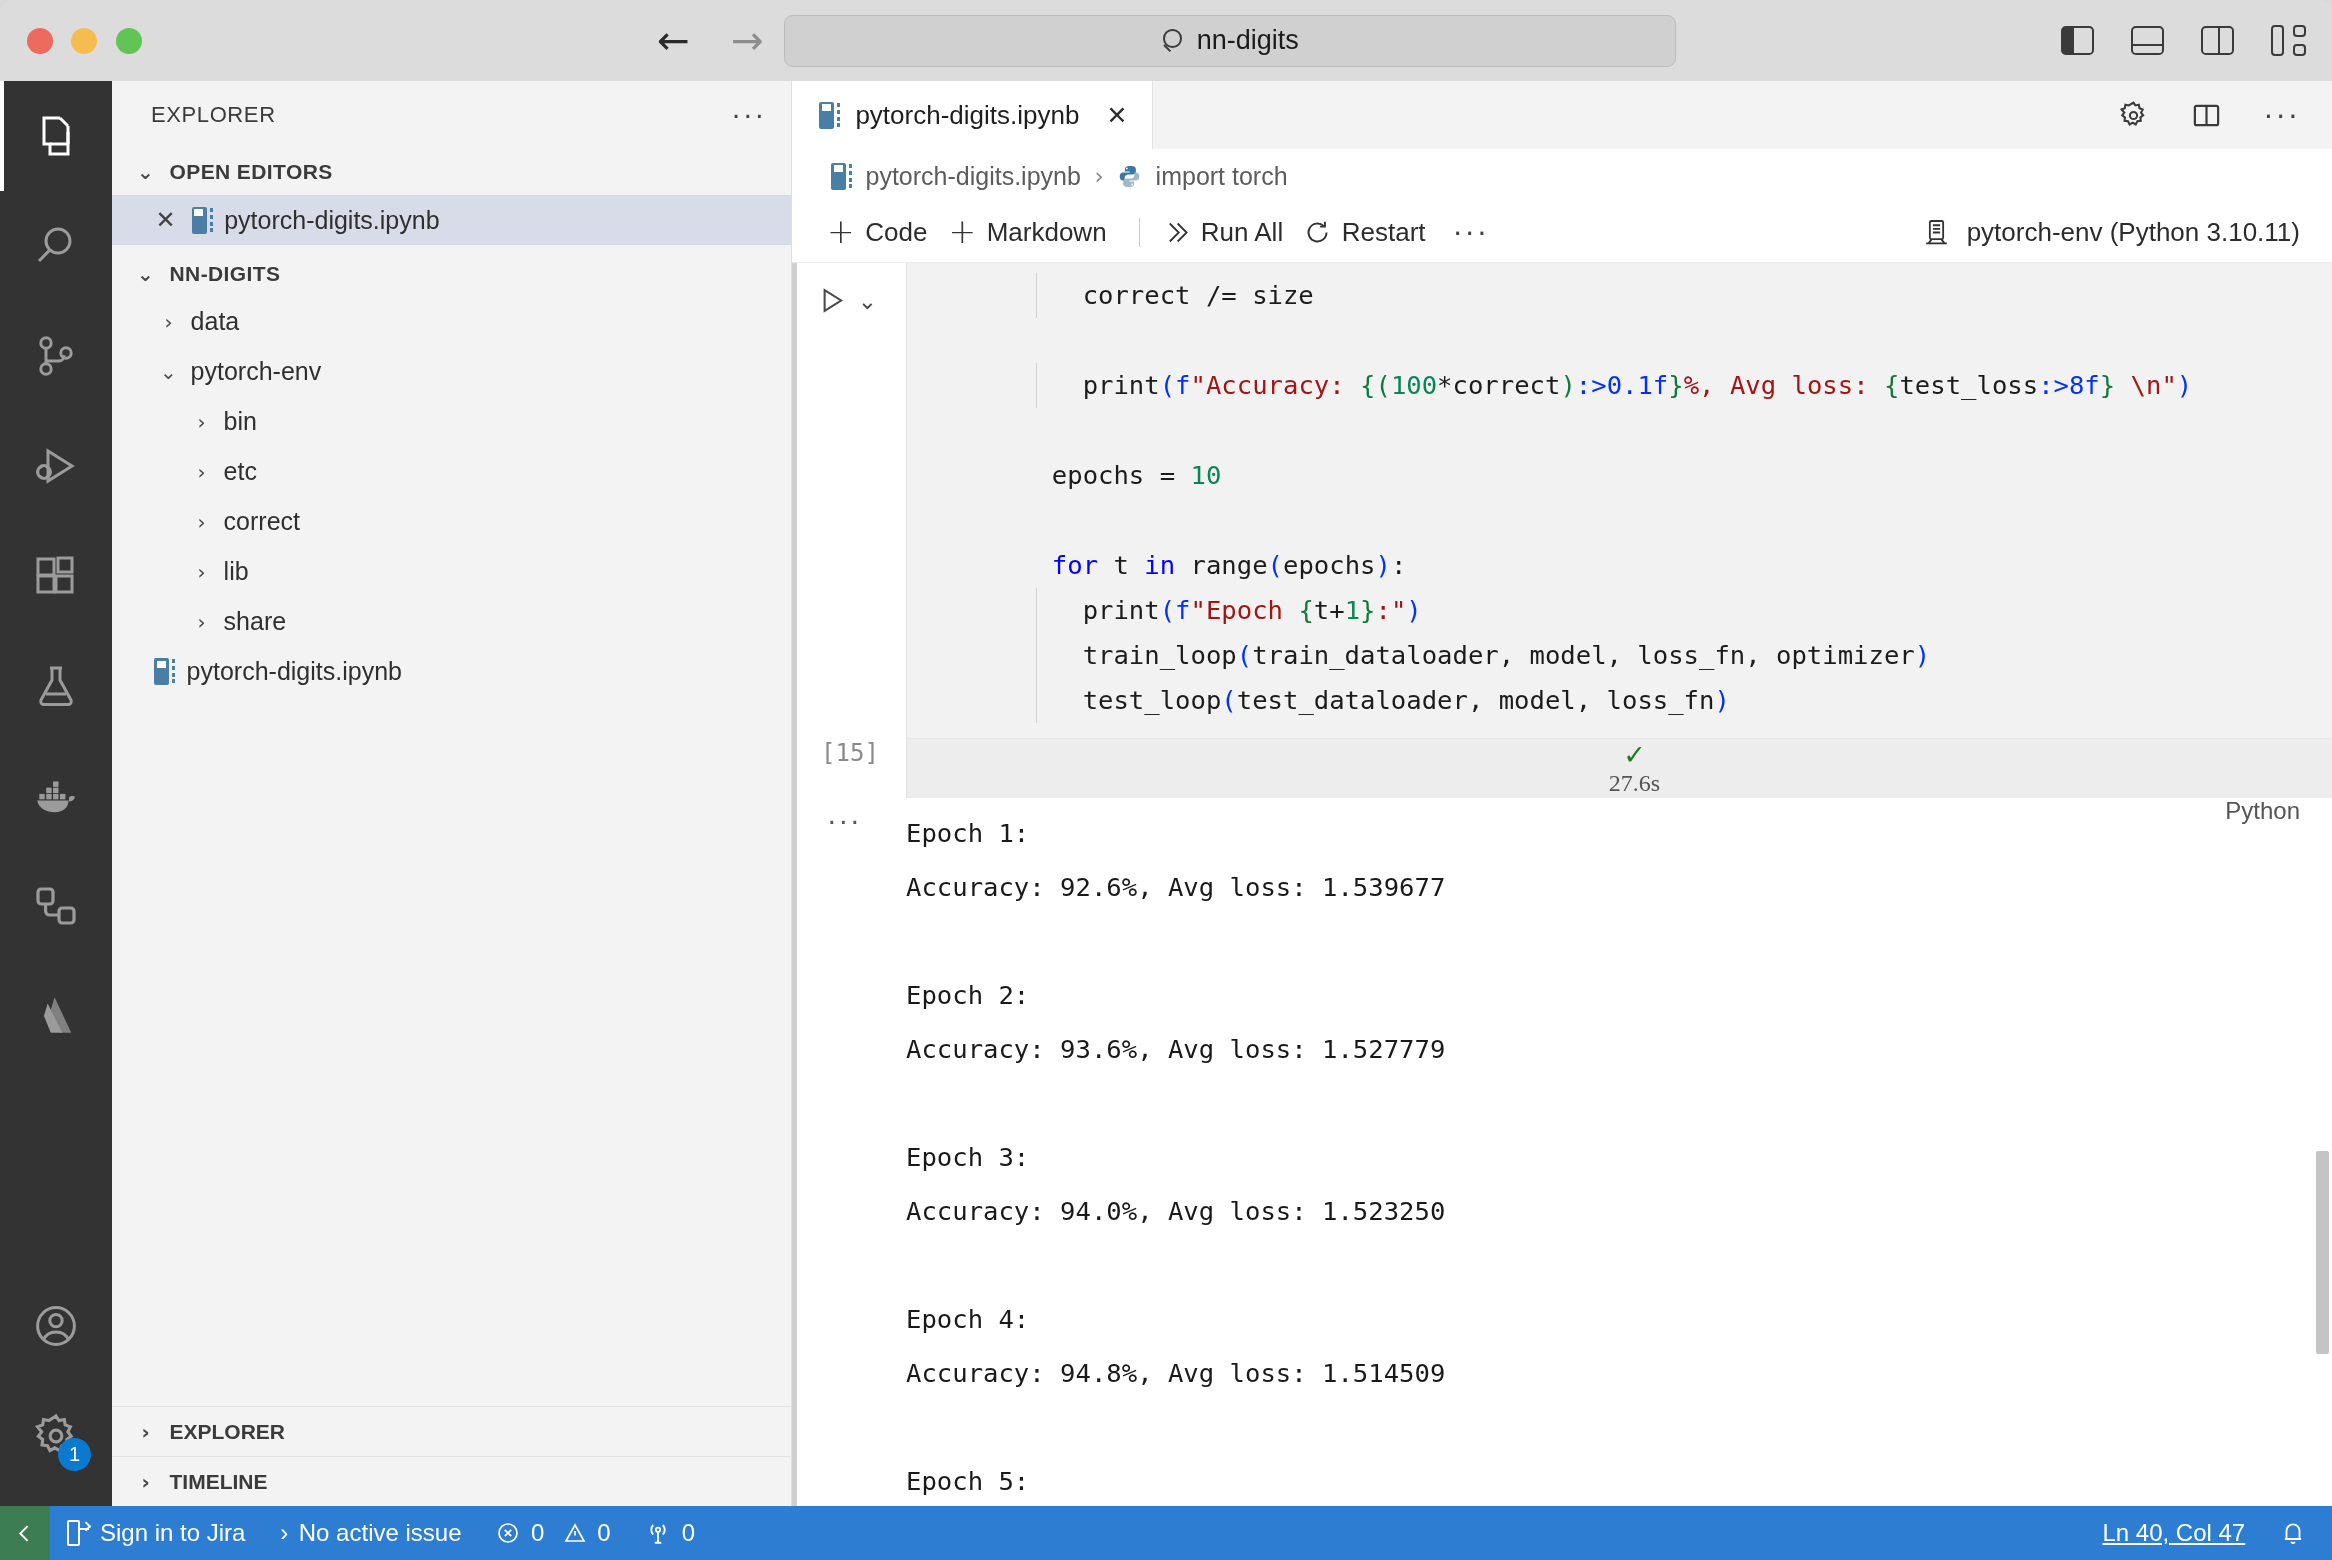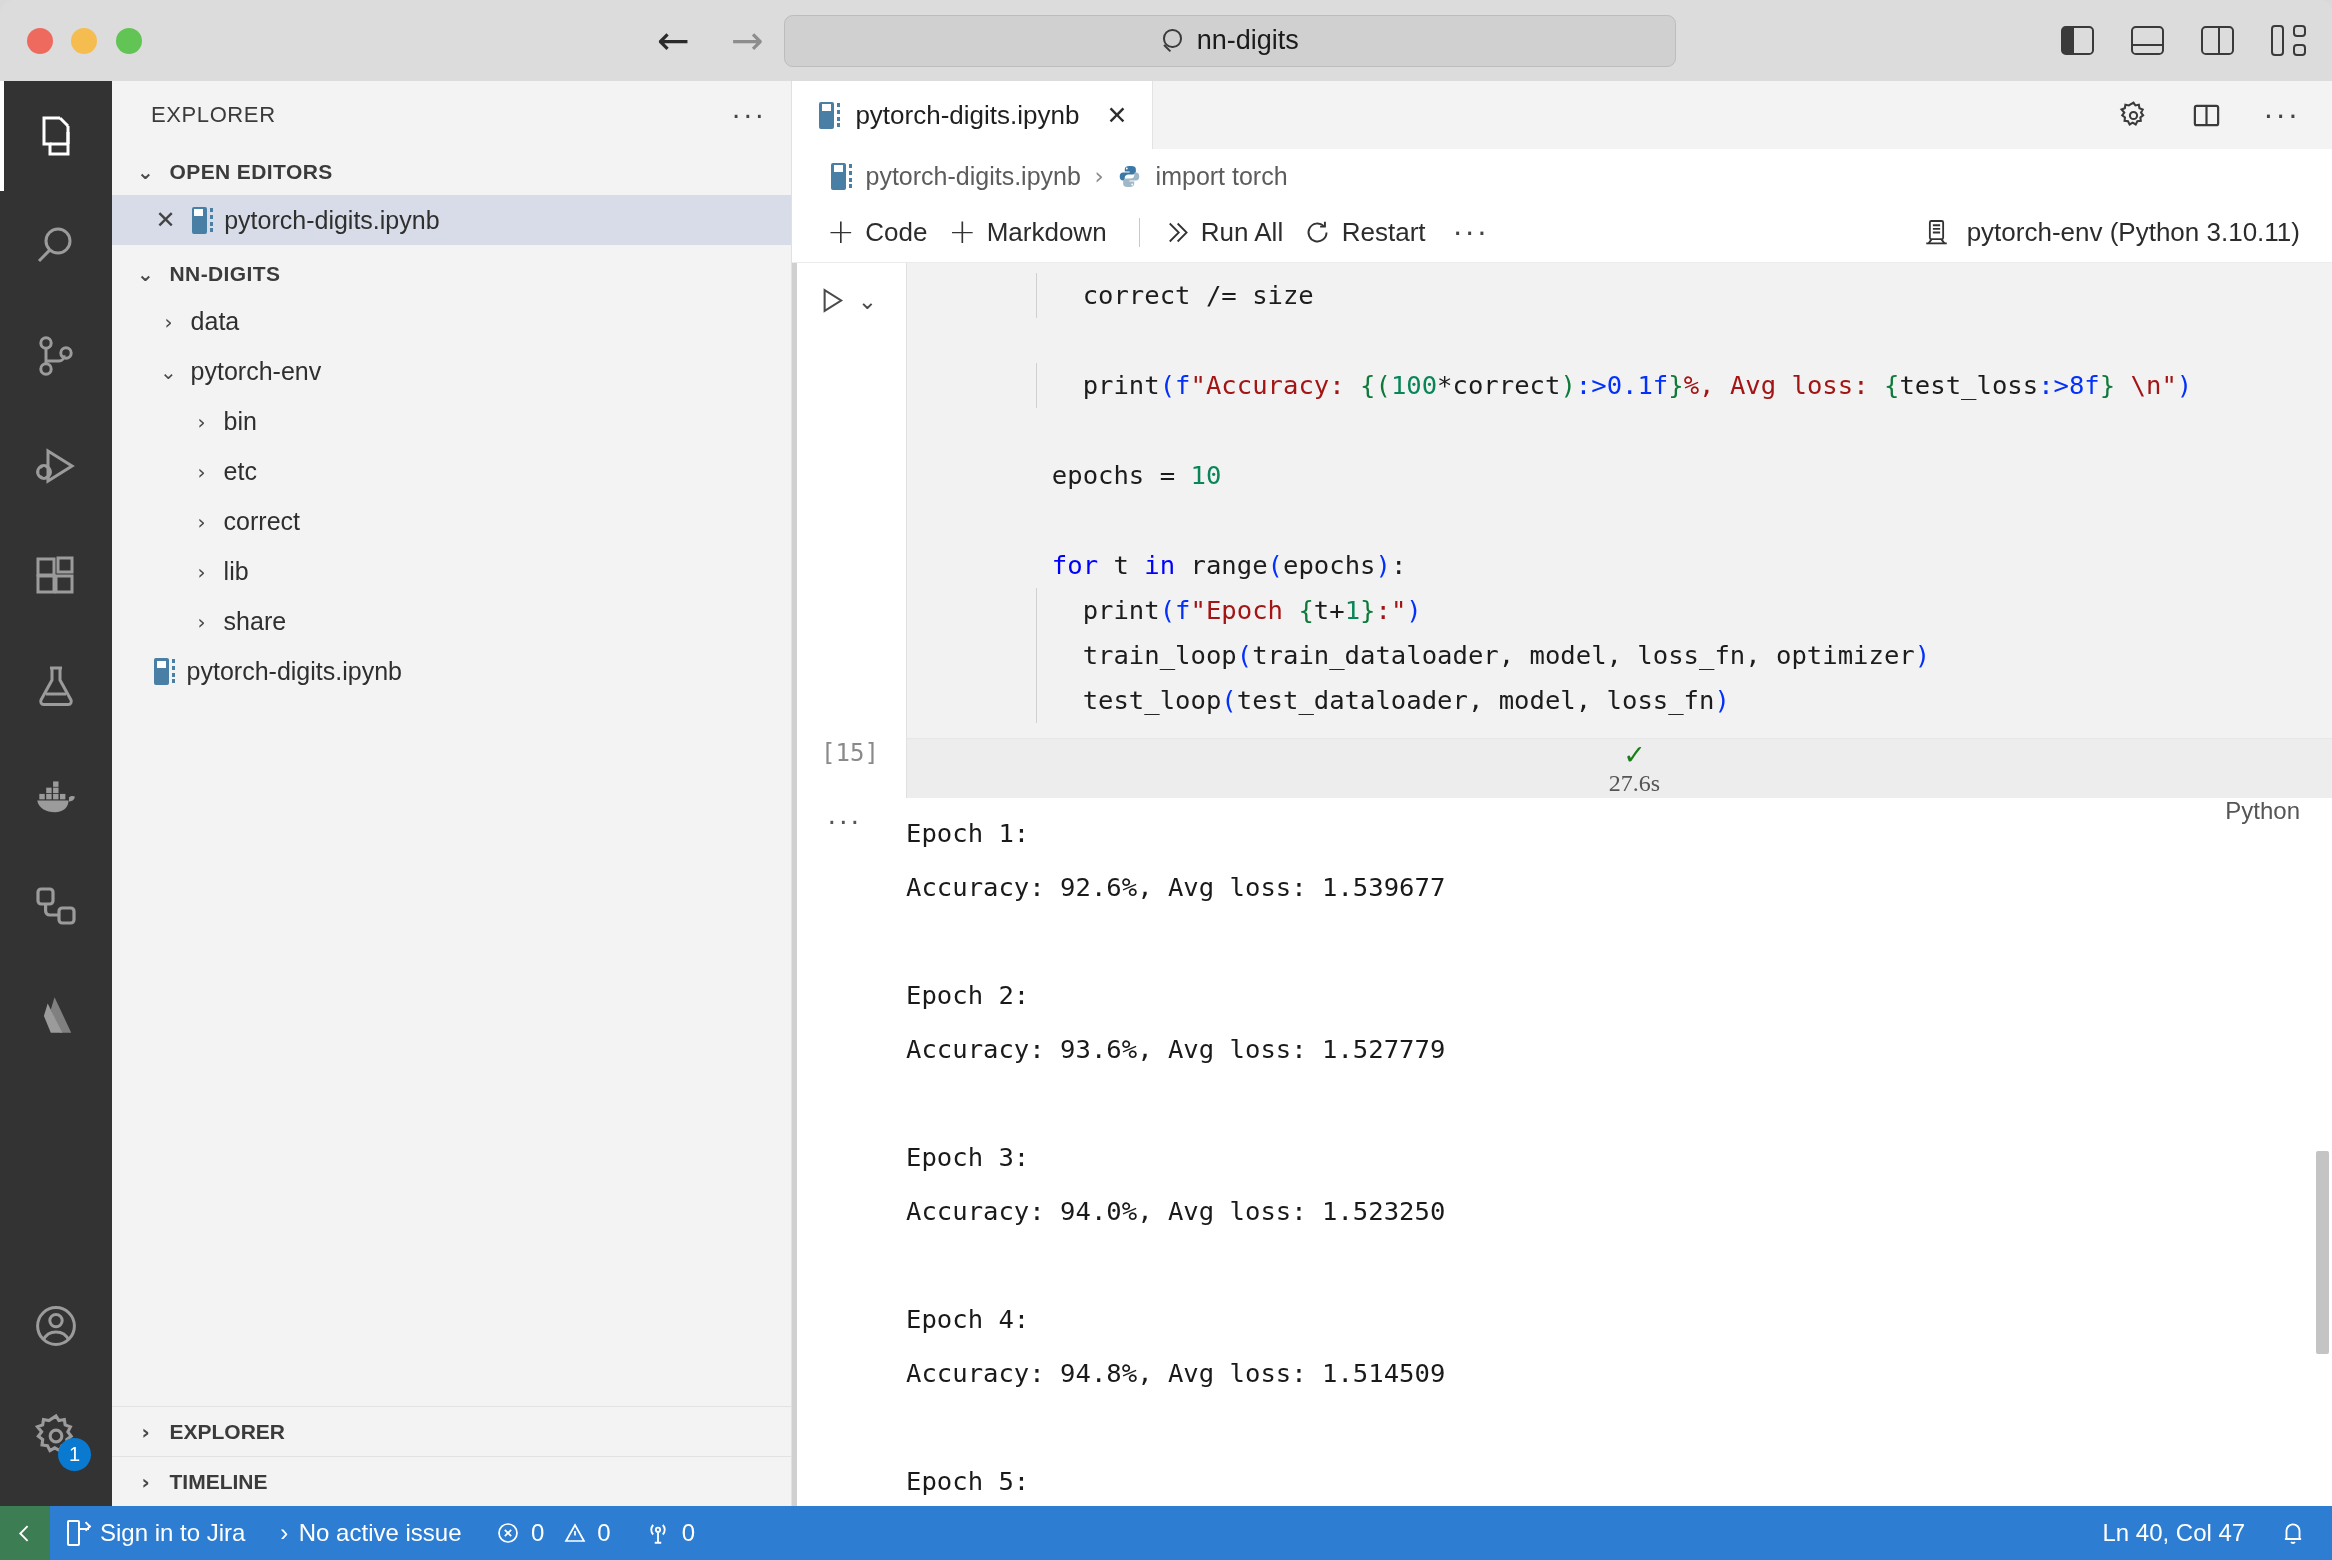--- a/index.html
+++ b/index.html
@@ -209,21 +209,21 @@
 
   .cellbar { position:absolute; left:0; top:0; bottom:0; width: 4.8px; background:#d0d0d0; }
 
   
   .statusbar {
     height: 54px; flex: 0 0 54px; background: #2d7dd2; display: flex; align-items: center;
     color: #fff; font-size: 24px; position: relative;
   }
   .sb-remote { width: 50px; height: 54px; background: #3c7d53; display:flex; align-items:center; justify-content:center; }
   .sb-item { display: flex; align-items: center; gap: 10.6px; padding: 0 17.4px; height: 54px; white-space: nowrap; }
-  .sb-right { margin-left: auto; display: flex; align-items: center; }
+  .sb-right { margin-left: auto; display: flex; align-items: center; text-decoration: underline; }
 
   .ji-ic { width: 22px; height: 26px; position: relative; display:inline-block; }
   .ji-ic .b { position:absolute; left:0; top:0; width:12.6px; height:26px; border:2.3px solid #fff; border-radius:1.9px; }
   .ji-ic .a { position:absolute; right:0; top:7.7px; width:10.6px; height:2.3px; background:#fff; }
   .ji-ic .a2 { position:absolute; right:0; top:2.9px; width:6.8px; height:6.8px; border-left:2.3px solid #fff; border-top:2.3px solid #fff; transform: rotate(135deg); }
 </style>
 </head>
 <body>
 
 <div id="app">

